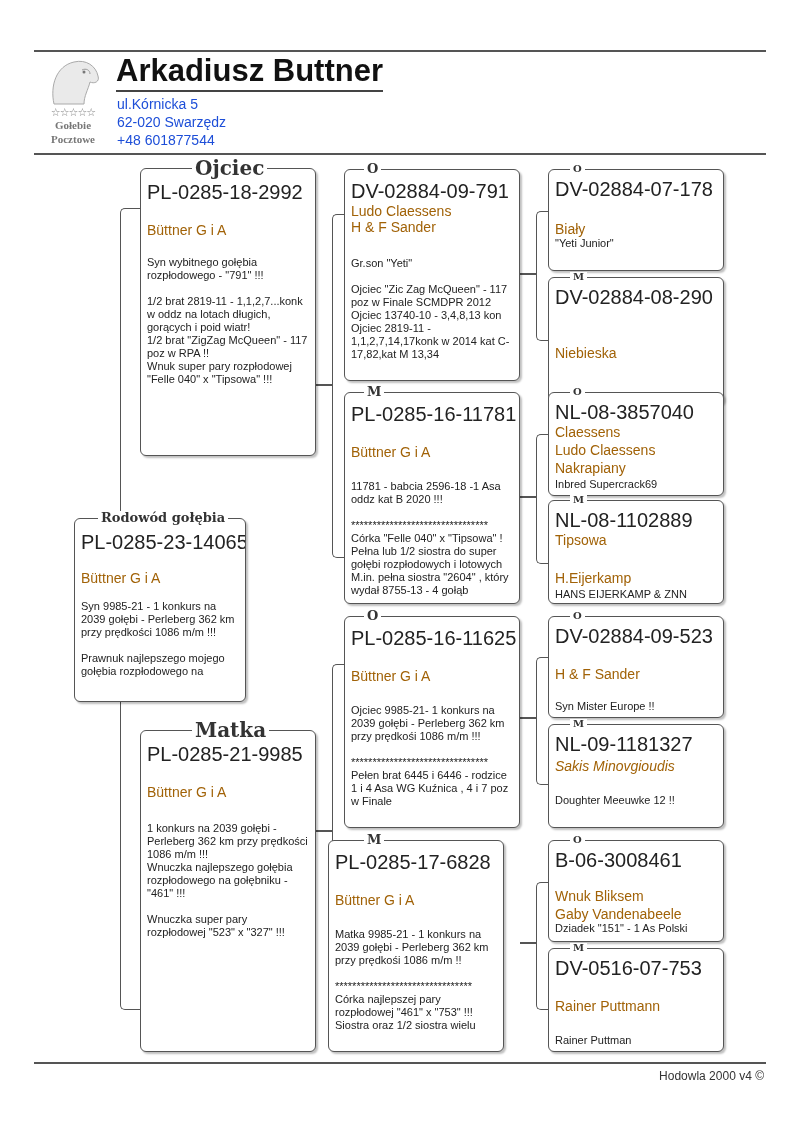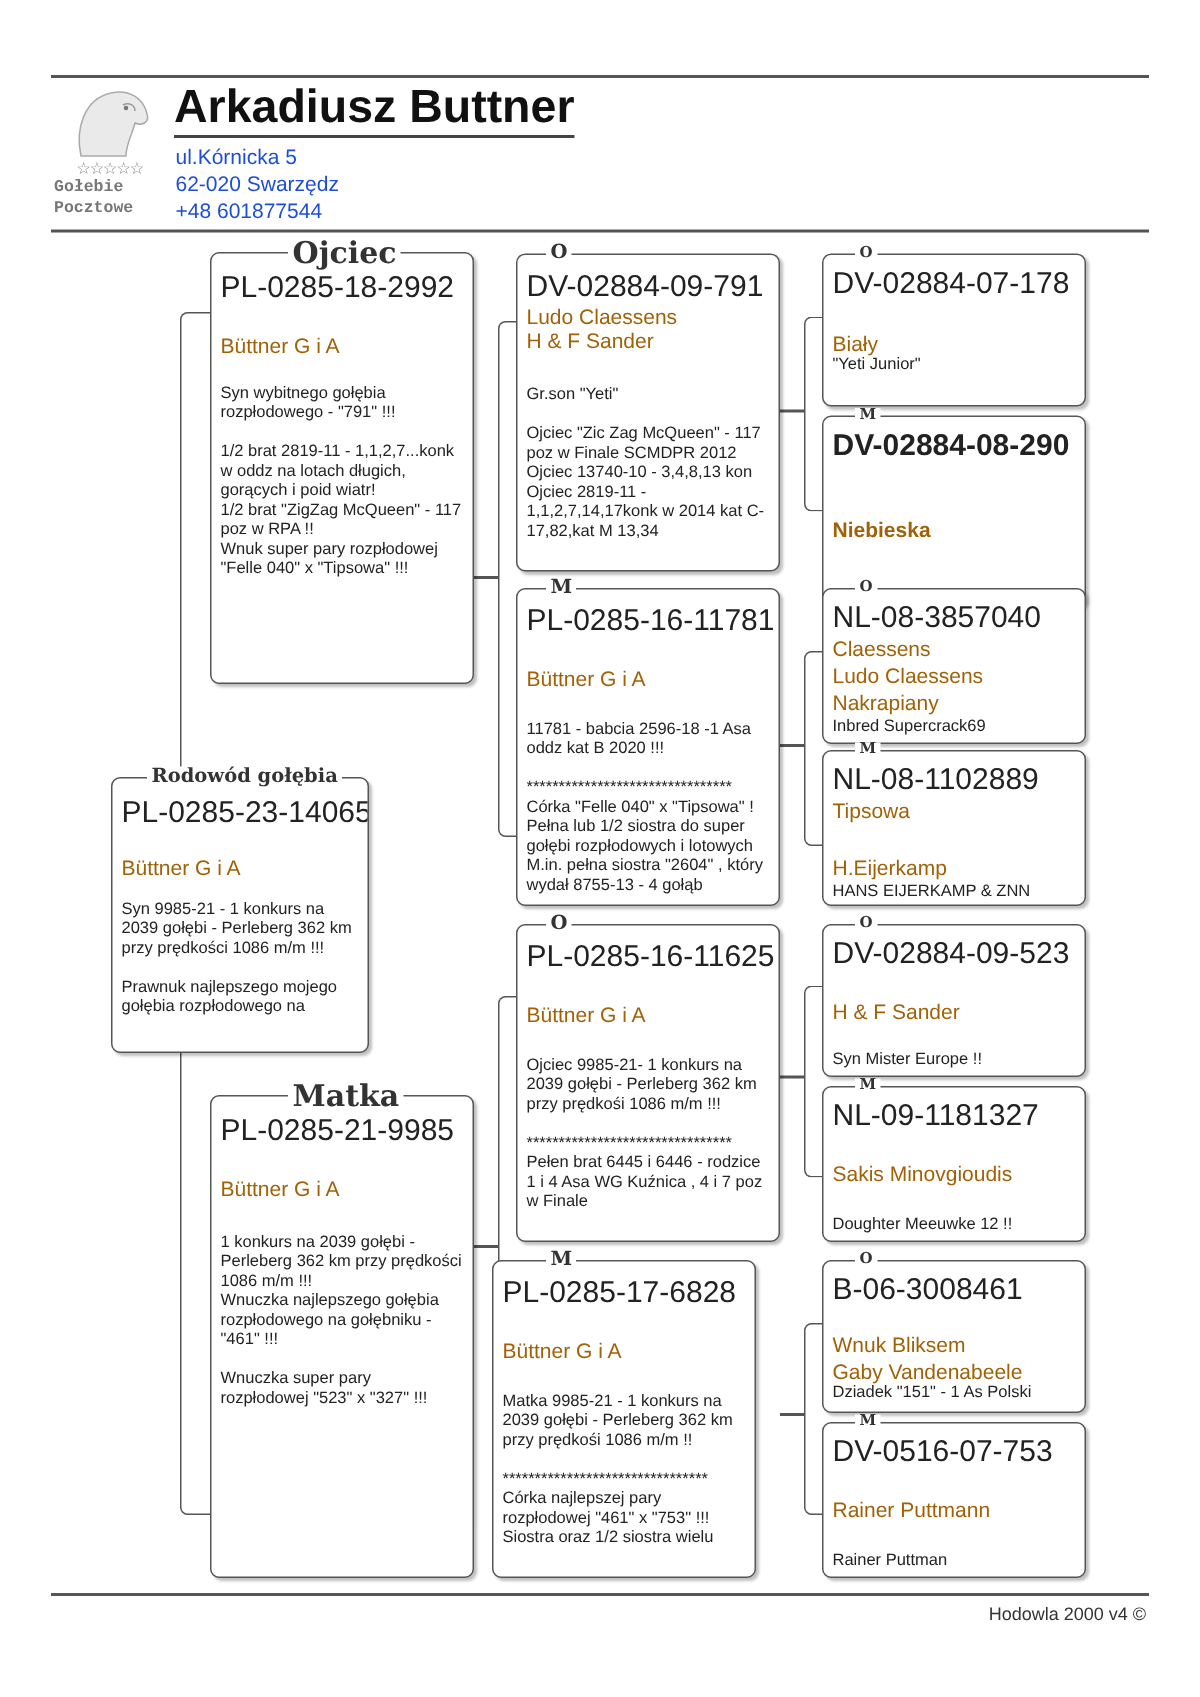--- a/index.html
+++ b/index.html
@@ -1,20 +1,20 @@
 <!DOCTYPE html>
 <html><head>
   <meta charset="utf-8">
   <style>
     html, body { margin:0; padding:0; background:#ffffff; }
     body { width:800px; height:1131px; position:relative; overflow:hidden; font-family:"Liberation Sans", sans-serif; color:#222; }
     .hr { position:absolute; height:2px; background:#555; }
     .logo { position:absolute; left:36px; top:56px; width:74px; height:92px; }
     .logo-stars { position:absolute; left:0; top:50px; width:74px; text-align:center; font-size:11px; color:#888; letter-spacing:-1px; }
-    .logo-t1, .logo-t2 { position:absolute; left:0; width:74px; text-align:left; font-family:Liberation Mono, monospace; font-weight:bold; font-size:11px; color:#777; }
+    .logo-t1, .logo-t2 { position:absolute; left:0; width:74px; text-align:center; font-family:Liberation Serif, serif; font-weight:bold; font-size:11px; color:#777; }
     .logo-t1 { top:63px; }
     .logo-t2 { top:77px; }
     .owner-name { position:absolute; left:116px; top:54px; font-size:31px; font-weight:bold; color:#111; border-bottom:2px solid #444; line-height:34px; padding-bottom:2px; }
     .addr { position:absolute; left:117px; font-size:14px; color:#1d4ed8; }
     .box { position:absolute; border:1.5px solid #555; border-radius:6px; background:#fff; box-shadow:2px 2px 2px rgba(0,0,0,0.25); box-sizing:border-box; padding:4px 6px; overflow:hidden; }
     .box-title { position:absolute; background:#fff; font-family:"DejaVu Serif", serif; font-weight:bold; color:#333; padding:0 3px; line-height:1; }
     .ring { font-size:20px; color:#222; white-space:nowrap; }
     .line { font-size:14px; color:#a16207; }
     .small { font-size:11px; line-height:13px; color:#222; white-space:pre-line; }
     .conn { position:absolute; border:1.5px solid #555; border-right:none; border-radius:5px 0 0 5px; }
@@ -134,21 +134,21 @@
 </div>
 <div class="box-title" style="left:364px; top:833px; font-size:13px;">M</div>
 
 <div class="box" style="left:548px; top:169px; width:176px; height:102px; padding-top:8px;">
   <div class="ring">DV-02884-07-178</div>
   <div class="line" style="margin-top:20px;">Biały</div>
   <div class="small">"Yeti Junior"</div>
 </div>
 <div class="box-title" style="left:570px; top:164px; font-size:10px;">O</div>
 
-<div class="box" style="left:548px; top:277px; width:176px; height:128px; padding-top:8px;font-weight:bold;">
+<div class="box" style="left:548px; top:277px; width:176px; height:128px; padding-top:8px;">
   <div class="ring">DV-02884-08-290</div>
   <div class="line" style="margin-top:36px;">Niebieska</div>
 </div>
 <div class="box-title" style="left:570px; top:272px; font-size:10px;">M</div>
 
 <div class="box" style="left:548px; top:392px; width:176px; height:104px; padding-top:8px;">
   <div class="ring">NL-08-3857040</div>
   <div class="line">Claessens</div>
   <div class="line" style="margin-top:2px;">Ludo Claessens</div>
   <div class="line" style="margin-top:2px;">Nakrapiany</div>
@@ -166,21 +166,21 @@
 
 <div class="box" style="left:548px; top:616px; width:176px; height:102px; padding-top:8px;">
   <div class="ring">DV-02884-09-523</div>
   <div class="line" style="margin-top:18px;">H &amp; F Sander</div>
   <div class="small" style="margin-top:18px;">Syn Mister Europe !!</div>
 </div>
 <div class="box-title" style="left:570px; top:611px; font-size:10px;">O</div>
 
 <div class="box" style="left:548px; top:724px; width:176px; height:104px; padding-top:8px;">
   <div class="ring">NL-09-1181327</div>
-  <div class="line" style="margin-top:18px;">Sakis Minovgioudis</div>
+  <div class="line" style="margin-top:2px;font-style:italic;">Sakis Minovgioudis</div>
   <div class="small" style="margin-top:20px;">Doughter Meeuwke 12 !!</div>
 </div>
 <div class="box-title" style="left:570px; top:719px; font-size:10px;">M</div>
 
 <div class="box" style="left:548px; top:840px; width:176px; height:102px; padding-top:8px;">
   <div class="ring">B-06-3008461</div>
   <div class="line" style="margin-top:16px;">Wnuk Bliksem</div>
   <div class="line" style="margin-top:2px;">Gaby Vandenabeele</div>
   <div class="small">Dziadek "151" - 1 As Polski</div>
 </div>

